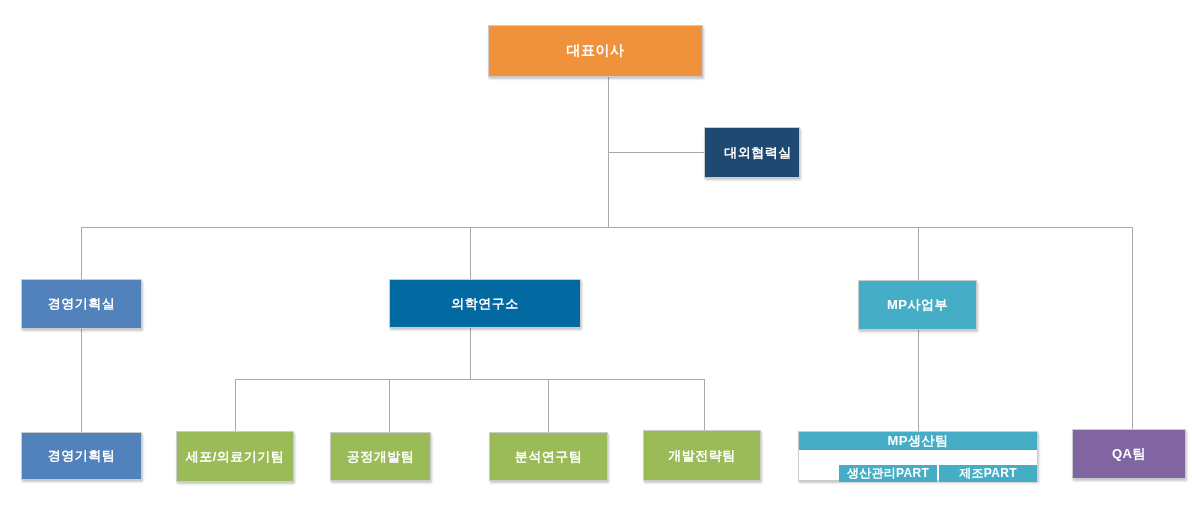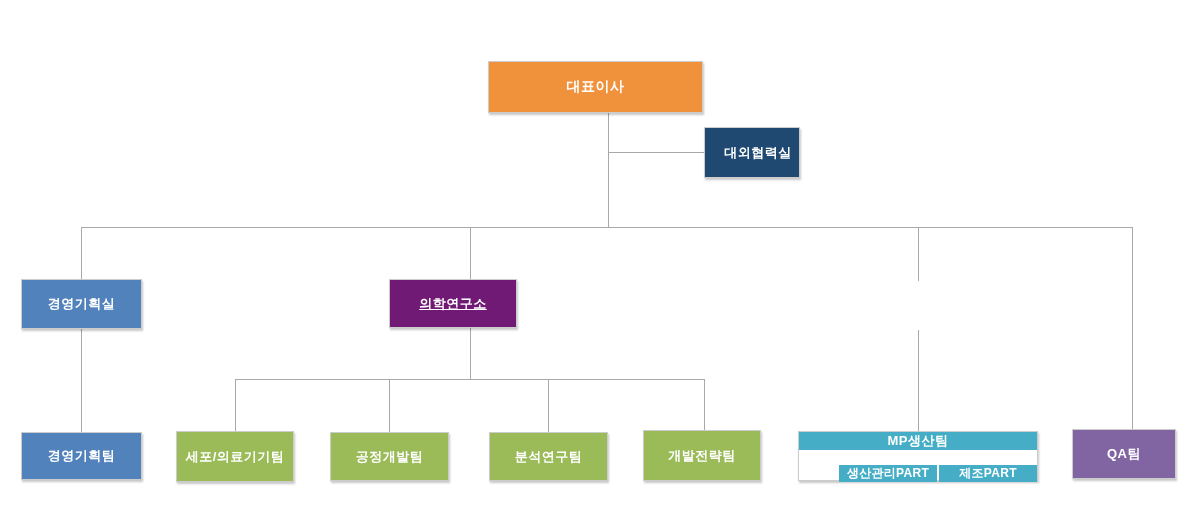--- a/index.html
+++ b/index.html
@@ -70,36 +70,37 @@
   <div class="line" style="left: 1132px; top: 227px; width: 1px; height: 202px; background-color: rgb(169, 169, 169);"></div>
   <div class="line" style="left: 81px; top: 329px; width: 1px; height: 103px; background-color: rgb(169, 169, 169);"></div>
   <div class="line" style="left: 470px; top: 328px; width: 1px; height: 51px; background-color: rgb(169, 169, 169);"></div>
   <div class="line" style="left: 235px; top: 379px; width: 469px; height: 1px; background-color: rgb(169, 169, 169);"></div>
   <div class="line" style="left: 235px; top: 379px; width: 1px; height: 52px; background-color: rgb(169, 169, 169);"></div>
   <div class="line" style="left: 389px; top: 379px; width: 1px; height: 53px; background-color: rgb(169, 169, 169);"></div>
   <div class="line" style="left: 548px; top: 379px; width: 1px; height: 53px; background-color: rgb(169, 169, 169);"></div>
   <div class="line" style="left: 704px; top: 379px; width: 1px; height: 51px; background-color: rgb(169, 169, 169);"></div>
   <div class="line" style="left: 918px; top: 330px; width: 1px; height: 101px; background-color: rgb(169, 169, 169);"></div>
 
-  <div class="node lv1" style="left: 488px; top: 25px; width: 215px; height: 52px; background-color: rgb(240, 145, 60); margin-top: 36px;">대표이사</div>
+  <div class="node lv1" style="left: 488px; top: 25px; width: 215px; height: 52px; background-color: rgb(240, 145, 60);">대표이사</div>
 
   <div class="node" style="left: 704px; top: 127px; width: 96px; height: 51px; background-color: rgb(31, 73, 113); padding-left: 12px;">대외협력실</div>
 
   <div class="node" style="left: 21px; top: 279px; width: 121px; height: 50px; background-color: rgb(82, 130, 188);">경영기획실</div>
 
-  <div class="node" style="left: 389px; top: 279px; width: 128px; height: 49px; background-color: #701a75; text-decoration: underline;">의학연구소</div>
+  <div class="node" style="left: 389px; top: 279px; width: 192px; height: 49px; background-color: #0369a1;">의학연구소</div>
 
+  <div class="node" style="left: 858px; top: 280px; width: 119px; height: 50px; background-color: rgb(69, 174, 198);">MP사업부</div>
 
-  <div class="node" style="left: 1072px; top: 429px; width: 104px; height: 50px; background-color: rgb(129, 101, 163); text-align: right;">QA팀</div>
+  <div class="node" style="left: 1072px; top: 429px; width: 114px; height: 50px; background-color: rgb(129, 101, 163); text-align: right;">QA팀</div>
 
   <div class="node" style="left: 21px; top: 432px; width: 121px; height: 48px; background-color: rgb(82, 130, 188);">경영기획팀</div>
 
   <div class="node" style="left: 176px; top: 431px; width: 118px; height: 51px; background-color: rgb(155, 187, 89);">세포/의료기기팀</div>
 
-  <div class="node" style="left: 330px; top: 432px; width: 119px; height: 49px; background-color: rgb(155, 187, 89);">공정개발팀</div>
+  <div class="node" style="left: 330px; top: 432px; width: 101px; height: 49px; background-color: rgb(155, 187, 89);">공정개발팀</div>
 
   <div class="node" style="left: 489px; top: 432px; width: 119px; height: 49px; background-color: rgb(155, 187, 89);">분석연구팀</div>
 
   <div class="node" style="left: 643px; top: 430px; width: 118px; height: 51px; background-color: rgb(155, 187, 89);">개발전략팀</div>
 
   <div class="compound" style="left:798px; top:431px; width:240px; height:50px;">
     <div class="cell header" style="background-color: rgb(69, 174, 198);">MP생산팀</div>
     <div class="parts-row">
       <div class="cell part" style="background-color: rgb(69, 174, 198); margin-left: 40px;">생산관리PART</div>
       <div class="cell part" style="background-color: rgb(69, 174, 198);">제조PART</div>

